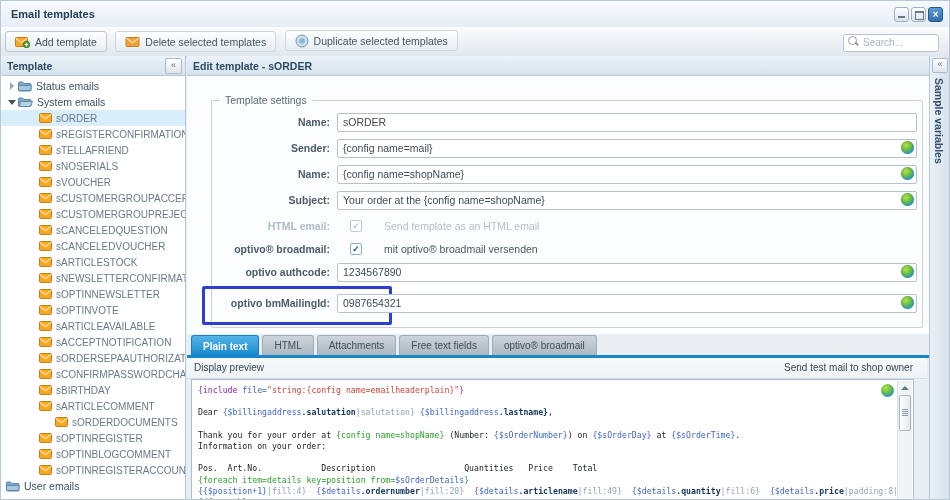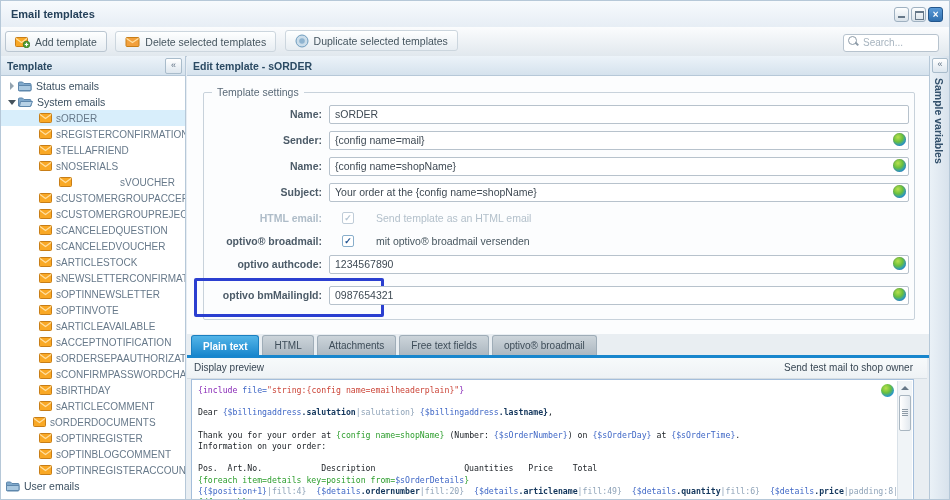--- a/index.html
+++ b/index.html
@@ -55,21 +55,21 @@
   .arrow{width:12px;display:inline-flex;justify-content:center;}
   .arrow.collapsed i{display:block;width:0;height:0;border-left:4px solid #94a4b0;border-top:4px solid transparent;border-bottom:4px solid transparent;}
   .arrow.expanded i{display:block;width:0;height:0;border-top:5px solid #45525c;border-left:4px solid transparent;border-right:4px solid transparent;}
   .ticon{display:inline-flex;margin-right:4px;}
   .tlabel{font-size:10px;color:#67798a;white-space:nowrap;}
   .tlabel.root{font-size:10.5px;color:#3c5061;}
 
   
   .center{position:absolute;left:186px;width:744px;top:0;bottom:0;background:#e9eef2;overflow:hidden;}
   .form-bg{position:absolute;top:20px;left:0;right:0;height:258px;background:#fcfdfe;}
-  fieldset.tset{position:absolute;top:26px;left:12px;width:710px;height:232px;margin:4px;padding:0;
+  fieldset.tset{position:absolute;top:26px;left:12px;width:710px;height:232px;margin:12px;padding:0;
     border:1px solid #c8d2db;border-radius:2px;background:transparent;}
   fieldset.tset legend{margin-left:8px;padding:0 5px;font-size:10.5px;color:#5a6a78;}
   .frow{display:flex;align-items:center;height:20px;margin:6px 4px 0 0;position:relative;}
   .frow.first{margin-top:6px;}
   .frow label{width:118px;text-align:right;padding-right:7px;font-size:10.5px;font-weight:bold;color:#4c5b68;flex:none;}
   .frow label.dis{color:#aebcc8;}
   .input-wrap{position:relative;width:580px;flex:none;}
   .input-wrap input{width:100%;height:19px;box-sizing:border-box;border:1px solid #b7c2cc;border-radius:2px;
     padding:0 5px;font-size:10.5px;color:#3f4a54;background:#fff;font-family:"Liberation Sans",sans-serif;}
   .globe{position:absolute;right:3px;top:3px;width:13px;height:13px;border-radius:50%;cursor:pointer;
@@ -244,21 +244,21 @@
           </div>
           <div class="trow" style="padding-left: 38px;">
             <span class="ticon">
               <svg width="13" height="10" viewBox="0 0 13 10">
                 <rect x="0.5" y="0.5" width="12" height="9" rx="1" fill="#F9A825" stroke="#C87E17"></rect>
                 <path d="M1 1.5 L6.5 5.5 L12 1.5" fill="none" stroke="#FFE0A3" stroke-width="1.1"></path>
               </svg>
             </span>
             <span class="tlabel">sNOSERIALS</span>
           </div>
-          <div class="trow" style="padding-left: 58px; gap: 44px;">
+          <div class="trow" style="padding-left: 38px;">
             <span class="ticon">
               <svg width="13" height="10" viewBox="0 0 13 10">
                 <rect x="0.5" y="0.5" width="12" height="9" rx="1" fill="#F9A825" stroke="#C87E17"></rect>
                 <path d="M1 1.5 L6.5 5.5 L12 1.5" fill="none" stroke="#FFE0A3" stroke-width="1.1"></path>
               </svg>
             </span>
             <span class="tlabel">sVOUCHER</span>
           </div>
           <div class="trow" style="padding-left: 38px;">
             <span class="ticon">
@@ -379,21 +379,21 @@
           </div>
           <div class="trow" style="padding-left: 38px;">
             <span class="ticon">
               <svg width="13" height="10" viewBox="0 0 13 10">
                 <rect x="0.5" y="0.5" width="12" height="9" rx="1" fill="#F9A825" stroke="#C87E17"></rect>
                 <path d="M1 1.5 L6.5 5.5 L12 1.5" fill="none" stroke="#FFE0A3" stroke-width="1.1"></path>
               </svg>
             </span>
             <span class="tlabel">sARTICLECOMMENT</span>
           </div>
-          <div class="trow" style="padding-left: 32px;">
+          <div class="trow" style="padding-left: 54px;">
             <span class="ticon">
               <svg width="13" height="10" viewBox="0 0 13 10">
                 <rect x="0.5" y="0.5" width="12" height="9" rx="1" fill="#F9A825" stroke="#C87E17"></rect>
                 <path d="M1 1.5 L6.5 5.5 L12 1.5" fill="none" stroke="#FFE0A3" stroke-width="1.1"></path>
               </svg>
             </span>
             <span class="tlabel">sORDERDOCUMENTS</span>
           </div>
           <div class="trow" style="padding-left: 38px;">
             <span class="ticon">

